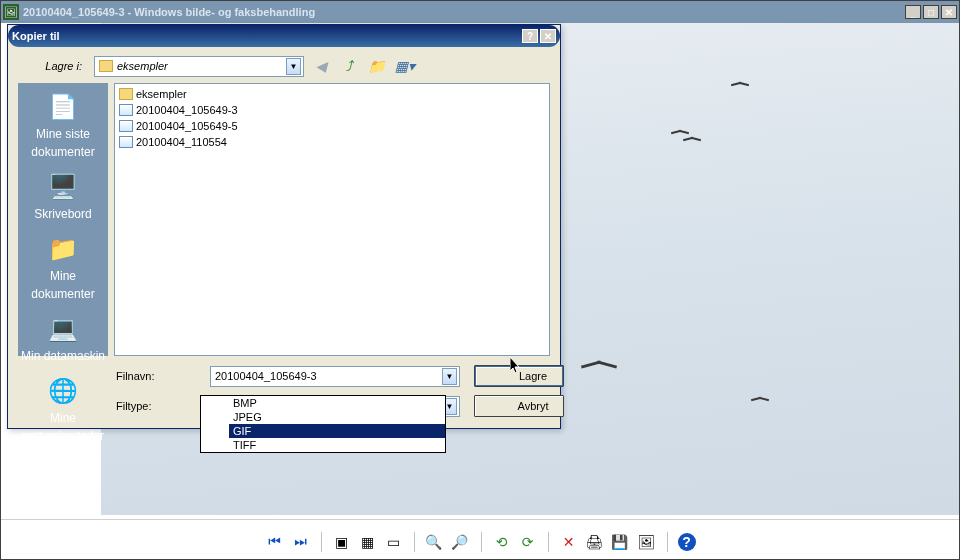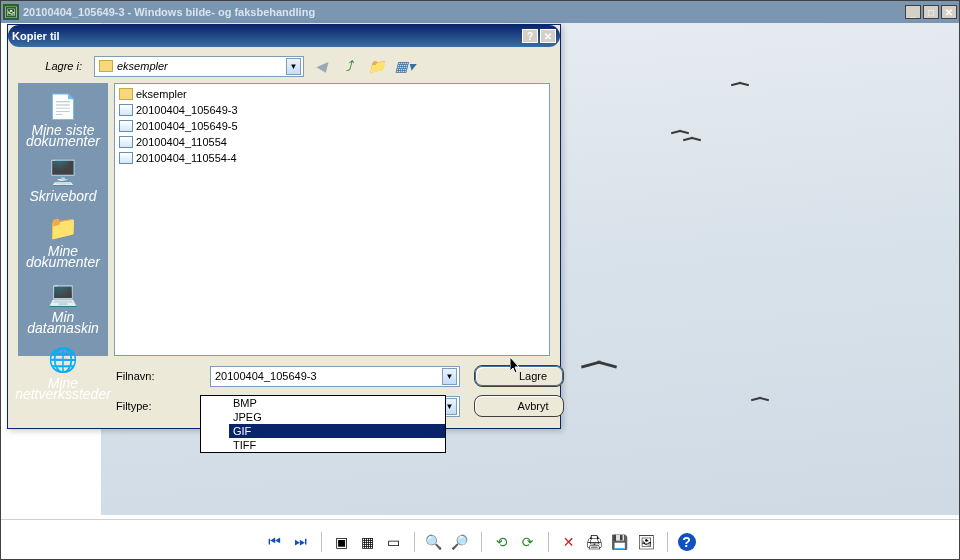--- a/index.html
+++ b/index.html
@@ -42,34 +42,34 @@
 .combo { flex: 0 0 210px; height: 21px; background: #fff; border: 1px solid #7f9db9; display: flex; align-items: center; padding: 0 2px 0 4px; }
 .combo .folder-ic { width: 14px; height: 12px; background: #f7d77e; border: 1px solid #caa93e; margin-right: 4px; }
 .combo .txt { flex: 1; }
 .combo .dd { width: 15px; height: 17px; background: linear-gradient(#e9f4ff,#c6dcf7); border: 1px solid #7f9db9; display: flex; align-items: center; justify-content: center; font-size: 8px; }
 .nav-ic { width: 22px; height: 22px; display: flex; align-items: center; justify-content: center; cursor: pointer; font-size: 14px; }
 
 .dlg-mid { display: flex; flex: 1; padding: 0 10px 4px 10px; gap: 6px; min-height: 0; }
 .sidebar { width: 90px; background: #7a96b0; display: flex; flex-direction: column; align-items: center; padding: 6px 0; gap: 6px; }
 .side-item { display: flex; flex-direction: column; align-items: center; gap: 2px; color: #fff; text-align: center; cursor: pointer; padding: 2px; }
 .side-item .ic { width: 32px; height: 32px; display: flex; align-items: center; justify-content: center; font-size: 24px; }
-.side-item .lbl { font-size: 14px; line-height: 11px; font-style: italic; }
+.side-item .lbl { font-size: 12px; line-height: 18px; }
 
 .file-pane { flex: 1; background: #fff; border: 1px solid #7f9db9; padding: 2px; position: relative; }
 .file-row { display: flex; align-items: center; height: 16px; padding: 0 2px; cursor: pointer; }
 .file-row .fic { width: 14px; height: 12px; margin-right: 3px; display: inline-block; }
 .fic.folder { background: #f7d77e; border: 1px solid #caa93e; }
 .fic.img { background: linear-gradient(#fff,#cfe8ff); border: 1px solid #6b8fb0; }
 
 .dlg-bottom { padding: 4px 10px 10px 108px; display: grid; grid-template-columns: 80px 250px 90px; grid-template-rows: 24px 24px; gap: 6px 14px; align-items: center; }
 .dlg-bottom label { text-align: left; }
 .textcombo { height: 21px; background: #fff; border: 1px solid #7f9db9; display: flex; align-items: center; padding: 0 2px 0 4px; }
 .textcombo .txt { flex: 1; }
 .textcombo .dd { width: 15px; height: 17px; background: linear-gradient(#e9f4ff,#c6dcf7); border: 1px solid #7f9db9; display: flex; align-items: center; justify-content: center; font-size: 8px; }
-.btn { height: 22px; background: #ece9d8; border: 1px solid #404040; border-radius: 8px; box-shadow: inset 1px 1px #fff; cursor: pointer; display: flex; align-items: center; justify-content: center; position: relative; padding-left: 28px; }
+.btn { height: 22px; background: #ece9d8; border: 1px solid #404040; border-radius: 1px; box-shadow: inset 1px 1px #fff; cursor: pointer; display: flex; align-items: center; justify-content: center; position: relative; padding-left: 28px; }
 .btn.default { box-shadow: inset 0 0 0 1px #3a6ea5, inset 2px 2px #fff; }
 
 
 .dropdown-list { position: absolute; left: 200px; top: 395px; width: 246px; background: #fff; border: 1px solid #000; z-index: 20; }
 .dd-opt { height: 14px; padding: 0 4px; display: flex; align-items: center; cursor: pointer; margin-left: 28px; }
 .dd-opt.sel { background: #0a246a; color: #fff; }
 
 .cursor { position: absolute; left: 510px; top: 357px; width: 12px; height: 18px; z-index: 30; pointer-events: none; }
 .cursor svg { width: 12px; height: 18px; }
 </style>
@@ -174,24 +174,20 @@
           <span>20100404_105649-3</span>
         </div>
       <div class="file-row">
           <span class="fic img"></span>
           <span>20100404_105649-5</span>
         </div>
       <div class="file-row">
           <span class="fic img"></span>
           <span>20100404_110554</span>
         </div>
-      <div class="file-row">
-          <span class="fic img"></span>
-          <span>20100404_110554-4</span>
-        </div>
     </div>
   </div>
 
   <div class="dlg-bottom">
     <label>Filnavn:</label>
     <div class="textcombo">
       <span class="txt">20100404_105649-3</span>
       <span class="dd">▼</span>
     </div>
     <div class="btn default">

